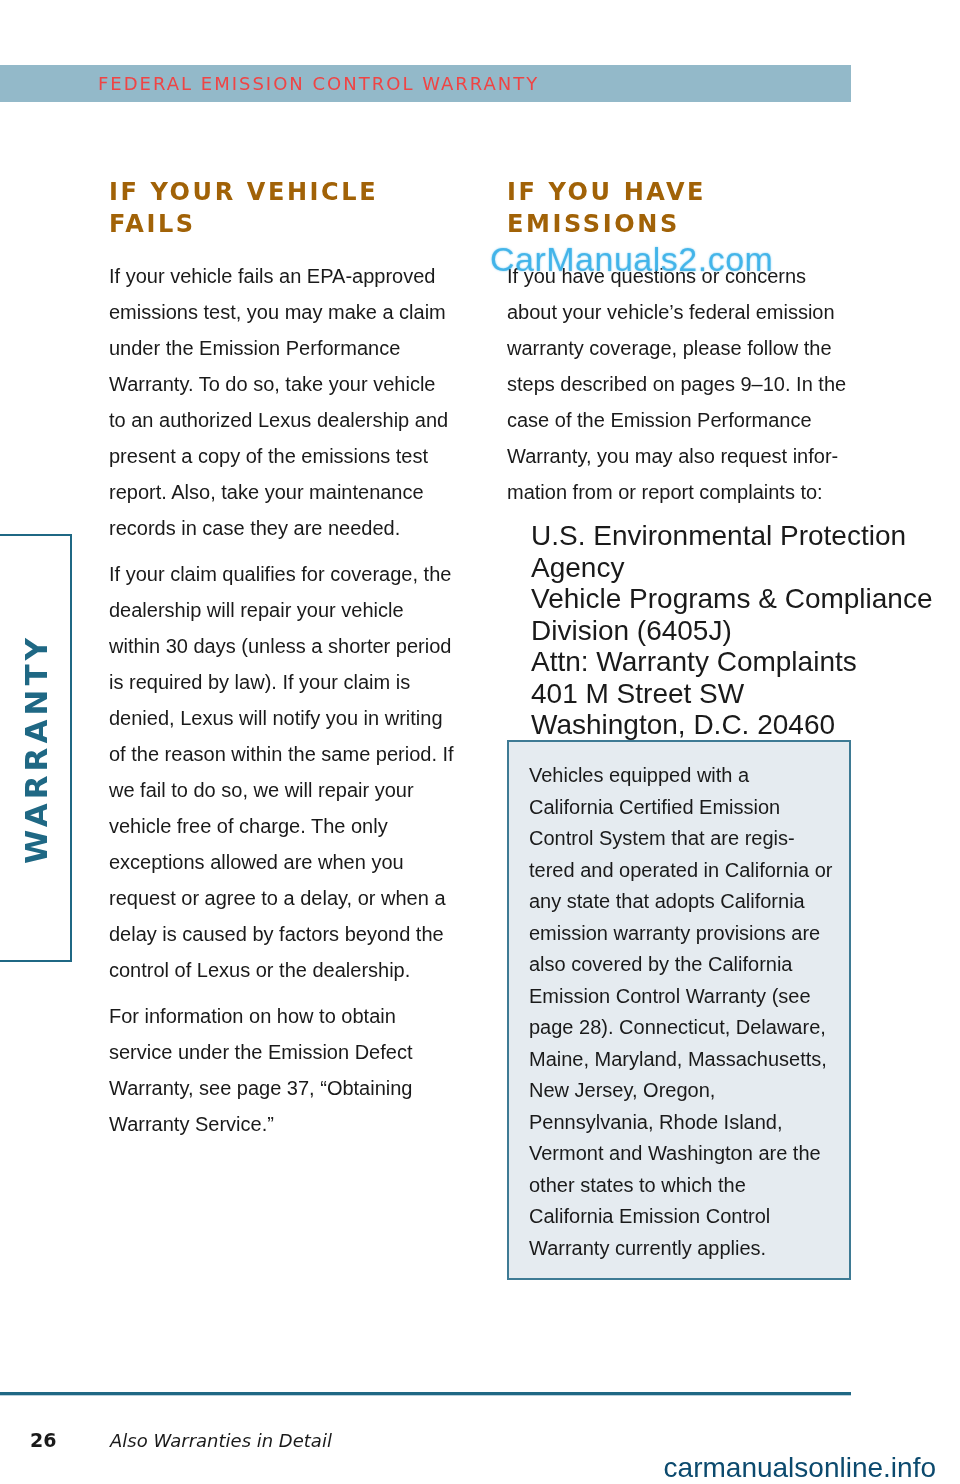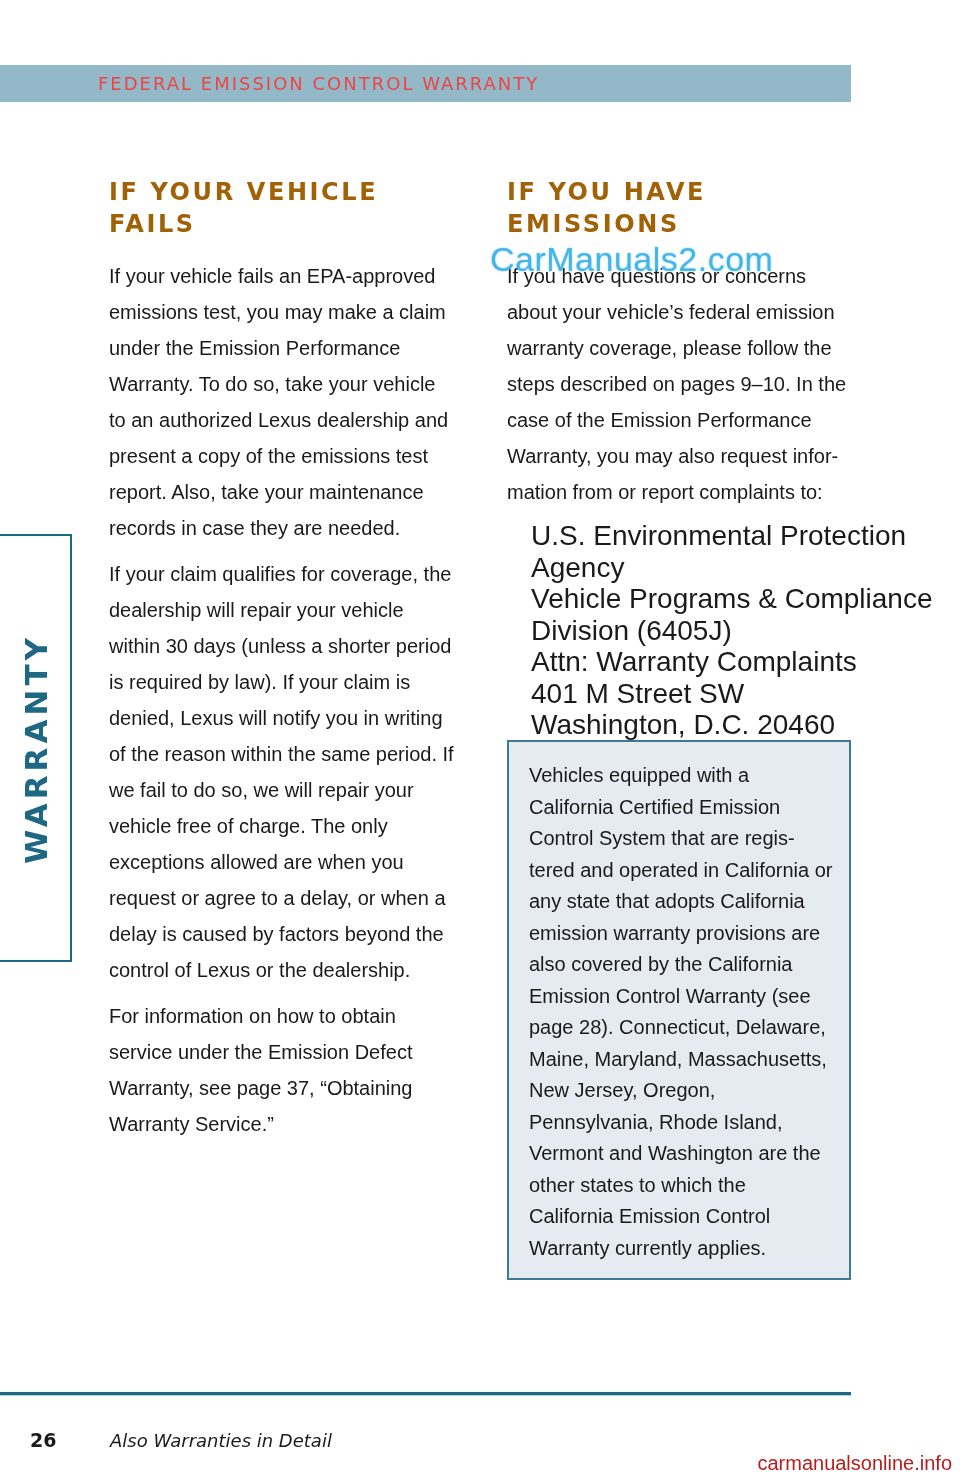--- a/index.html
+++ b/index.html
@@ -68,22 +68,22 @@
   }
   .page-number {
     position: absolute; left: 30px; top: 1429px;
     font-family: "DejaVu Sans", sans-serif; font-weight: bold; font-size: 19px;
   }
   .footer-title {
     position: absolute; left: 110px; top: 1430px;
     font-family: "DejaVu Sans", sans-serif; font-style: italic; font-size: 18px;
   }
   .site-credit {
-    position: absolute; right: 8px; top: 1452px;
-    font-family: "Liberation Sans", sans-serif; font-size: 20px; color: #b91c1c;
+    position: absolute; right: 24px; top: 1452px;
+    font-family: "Liberation Sans", sans-serif; font-size: 28px; color: #0c4a6e;
   }
 </style>
 </head>
 <body>
 
 <div class="header-band"></div>
 <div class="header-title">FEDERAL EMISSION CONTROL WARRANTY</div>
 
 <div class="side-tab"></div>
 <div class="side-tab-label">WARRANTY</div>

